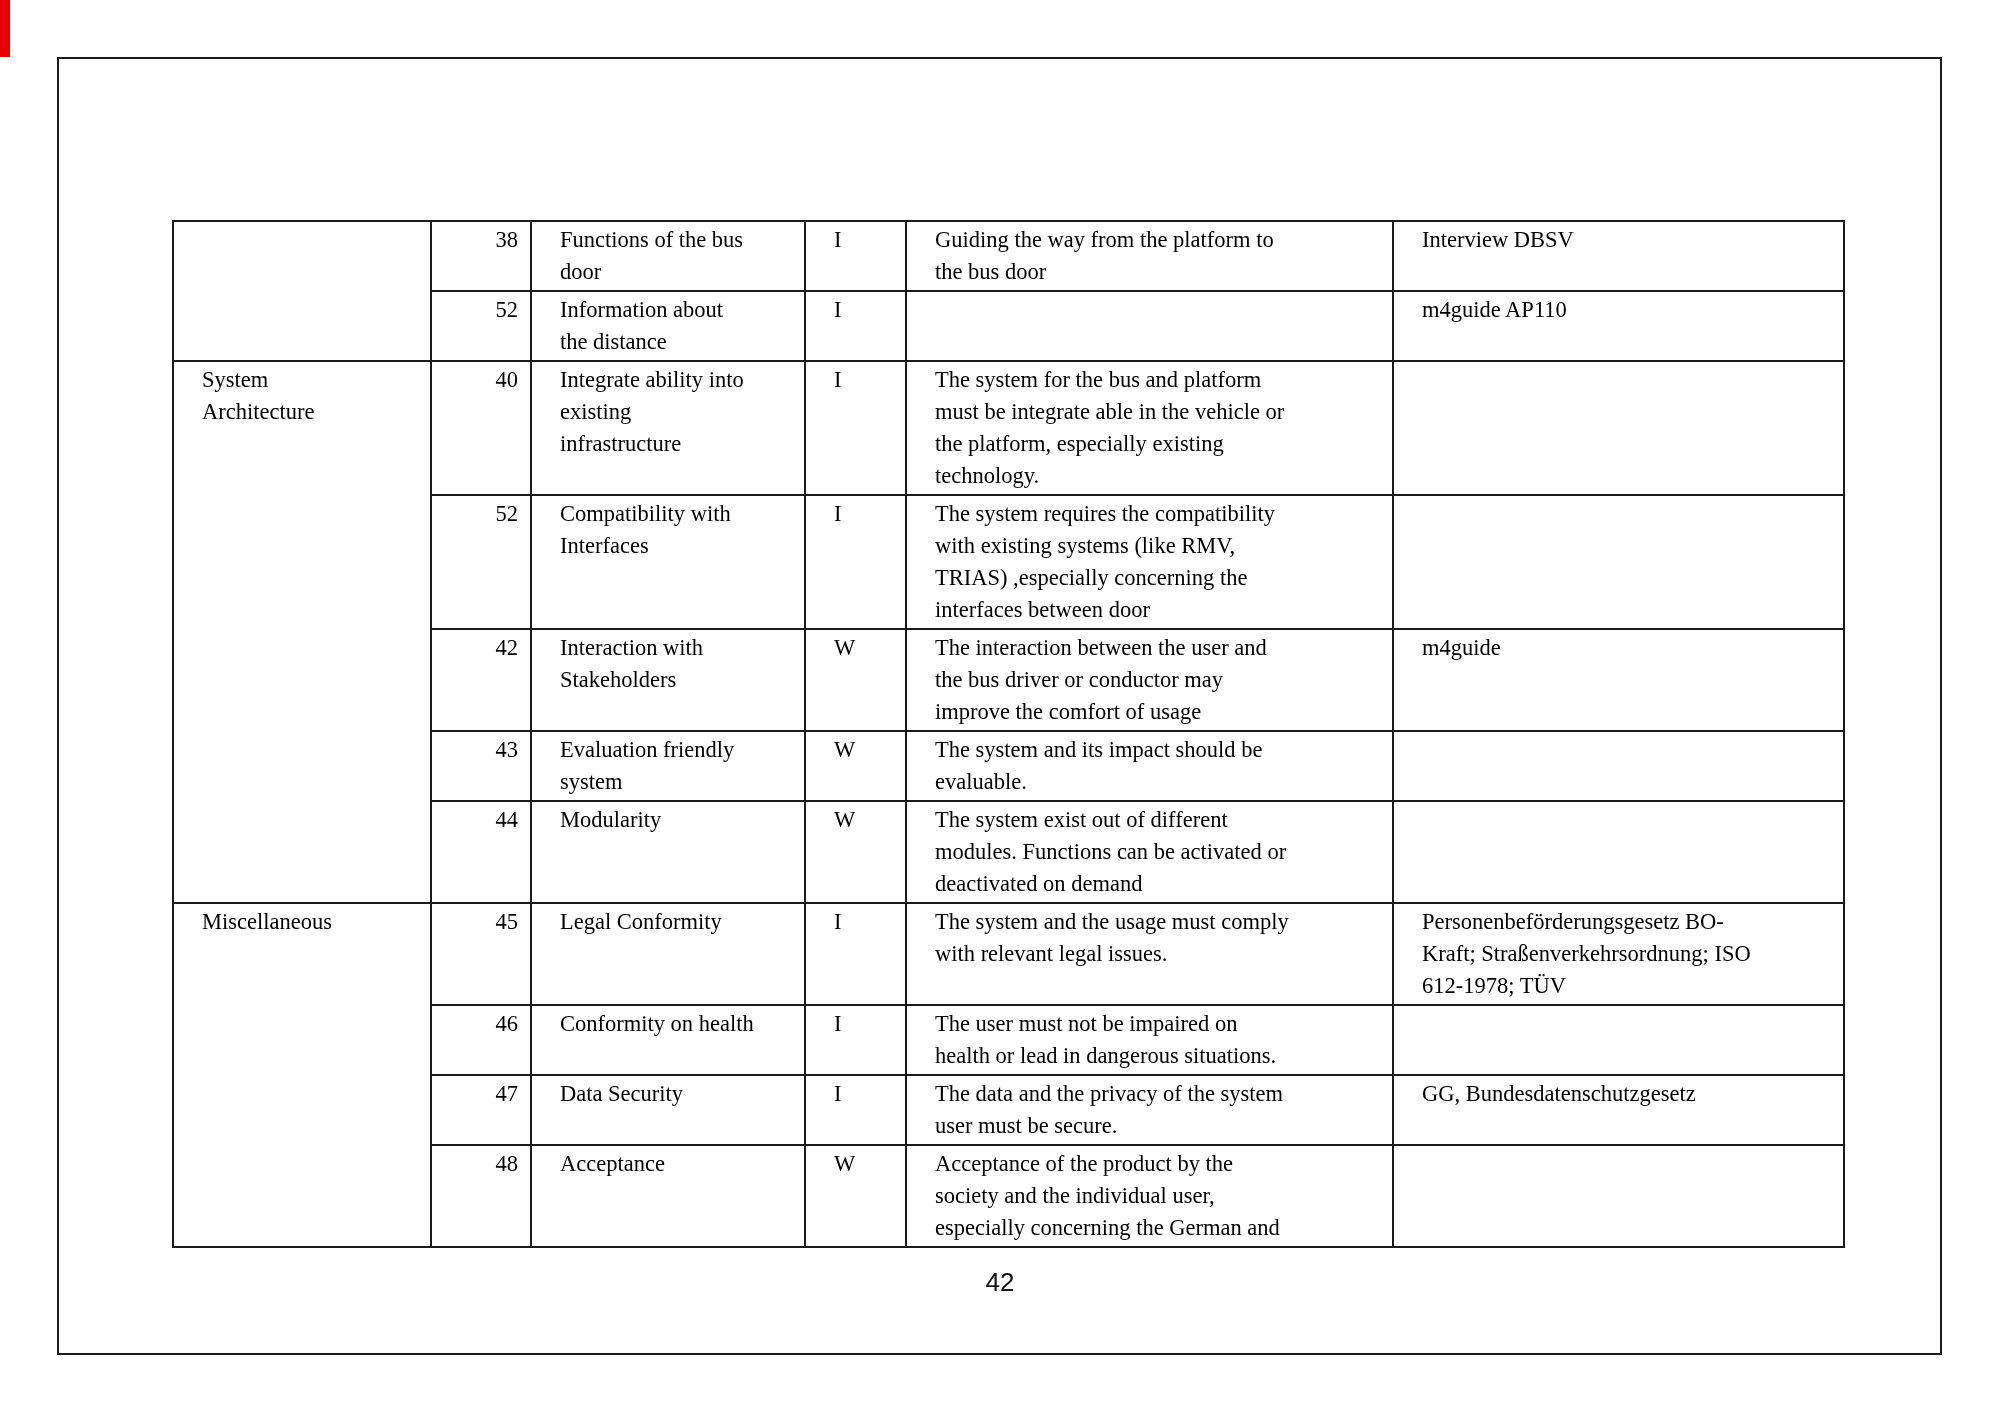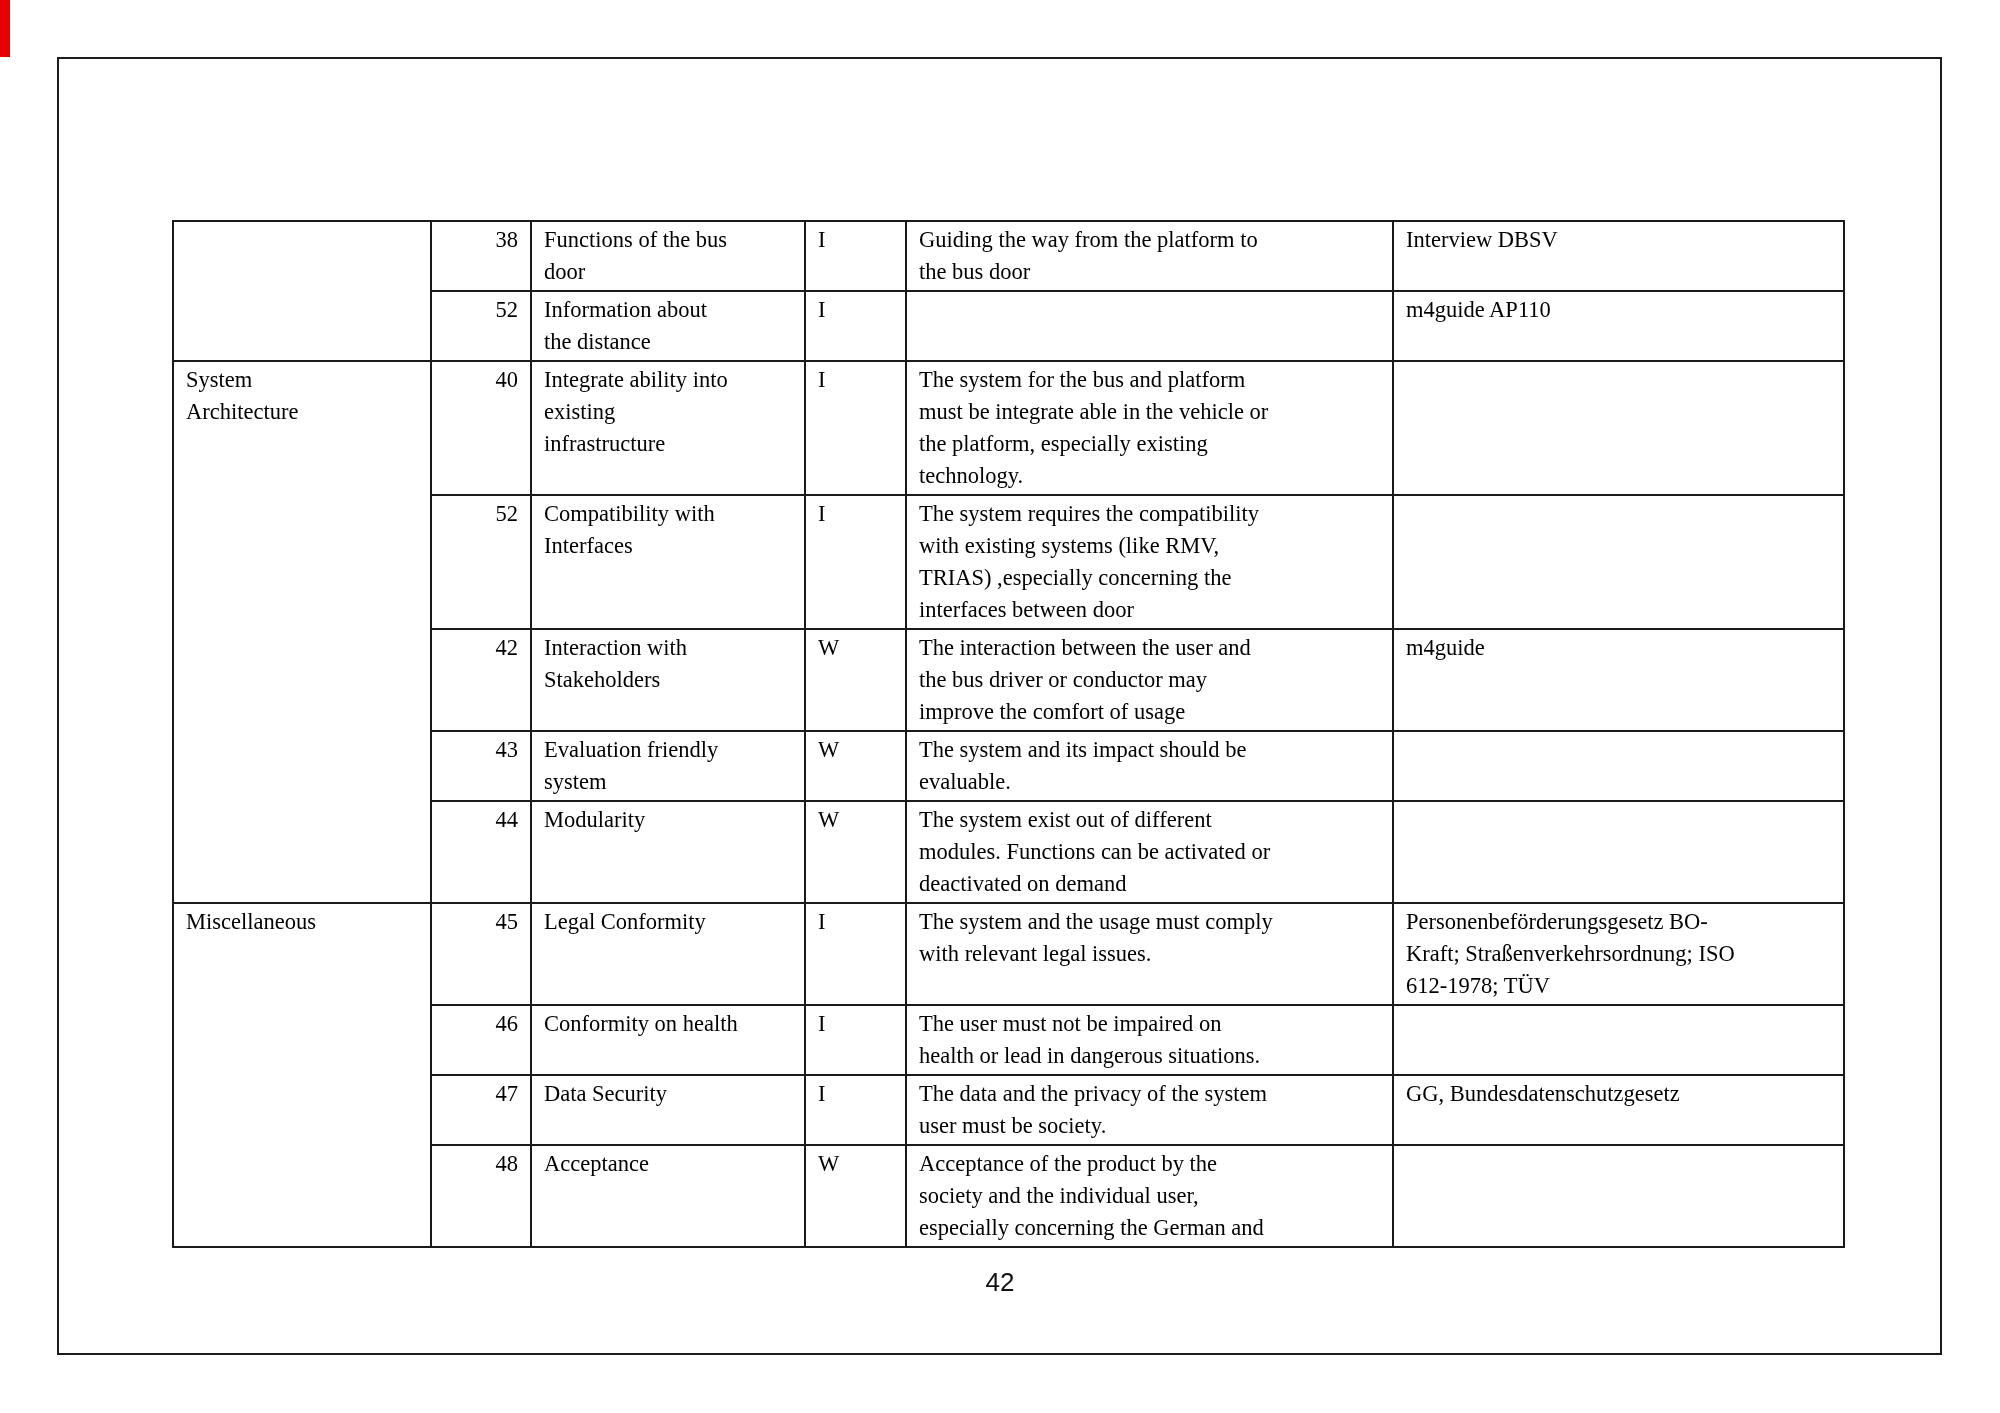--- a/index.html
+++ b/index.html
@@ -32,21 +32,21 @@
   table.req-table {
     position: absolute;
     left: 172px; top: 220px;
     width: 1671px;
     border-collapse: collapse;
     table-layout: fixed;
   }
   table.req-table td {
     border: 2px solid #1a1a1a;
     vertical-align: top;
-    padding: 2px 12px 2px 12px;
+    padding: 2px 12px 2px 28px;
     font-size: 22.5px;
     line-height: 32px;
     white-space: pre-line;
     overflow: hidden;
   }
   td.cat  { }
   td.num  { text-align: right; padding-right: 13px; }
   td.prio { }
   .page-num {
     position: absolute;
@@ -168,21 +168,21 @@
         <td class="prio">I</td>
         <td class="desc">The user must not be impaired on
 health or lead in dangerous situations.</td>
         <td class="src"></td>
       </tr>
       <tr style="height:65px">
         <td class="num">47</td>
         <td class="name">Data Security</td>
         <td class="prio">I</td>
         <td class="desc">The data and the privacy of the system
-user must be society.</td>
+user must be secure.</td>
         <td class="src">GG, Bundesdatenschutzgesetz</td>
       </tr>
       <tr style="height:96px">
         <td class="num">48</td>
         <td class="name">Acceptance</td>
         <td class="prio">W</td>
         <td class="desc">Acceptance of the product by the
 society and the individual user,
 especially concerning the German and</td>
         <td class="src"></td>

